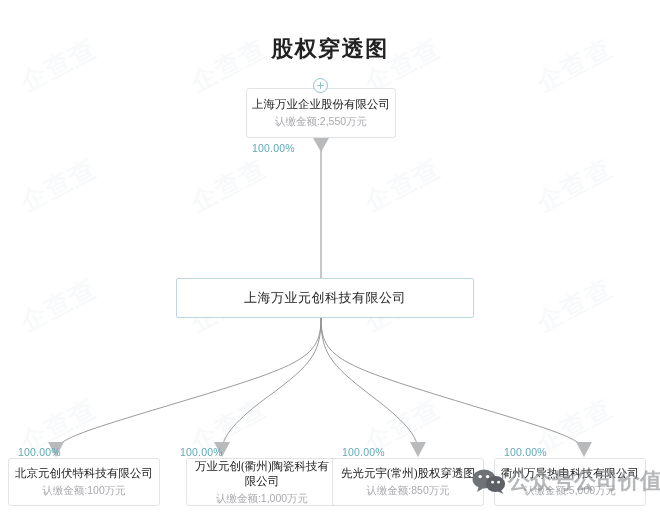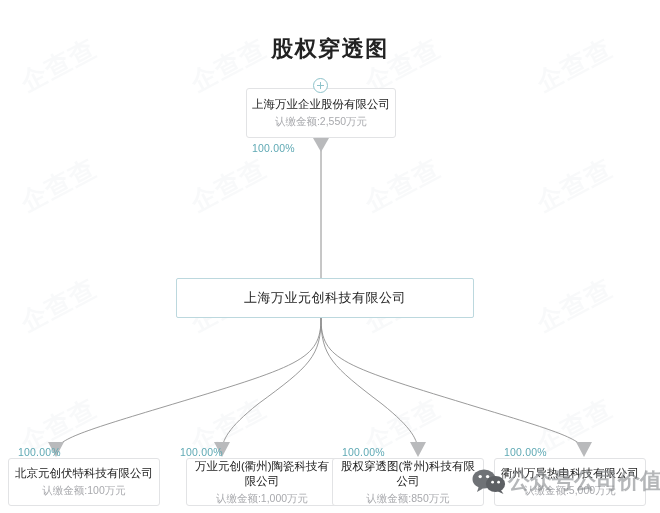--- a/index.html
+++ b/index.html
@@ -81,20 +81,21 @@
     justify-content: center;
     padding: 4px 4px 5px 4px;
   }
   .node .nm {
     font-size: 11.5px;
     line-height: 15px;
     color: #222222;
     text-align: center;
     font-weight: normal;
     max-width: 100%;
+    font-family: Liberation Serif, serif;
   }
   .node .amt {
     font-size: 10.5px;
     line-height: 14px;
     color: #a8a9ad;
     text-align: center;
     margin-top: 2px;
   }
 
   
@@ -263,21 +264,21 @@
 
   <div class="node child" id="node-c0">
     <div class="nm">北京元创伏特科技有限公司</div>
     <div class="amt">认缴金额:100万元</div>
   </div>
   <div class="node child" id="node-c1">
     <div class="nm">万业元创(衢州)陶瓷科技有限公司</div>
     <div class="amt">认缴金额:1,000万元</div>
   </div>
   <div class="node child" id="node-c2">
-    <div class="nm">股权穿透图(常州)科技有限公司</div>
+    <div class="nm">先光元宇(常州)股权穿透图</div>
     <div class="amt">认缴金额:850万元</div>
   </div>
   <div class="node child" id="node-c3">
     <div class="nm">衢州万导热电科技有限公司</div>
     <div class="amt">认缴金额:5,000万元</div>
   </div>
 
   <div class="pct" id="pct-c0">100.00%</div>
   <div class="pct" id="pct-c1">100.00%</div>
   <div class="pct" id="pct-c2">100.00%</div>

